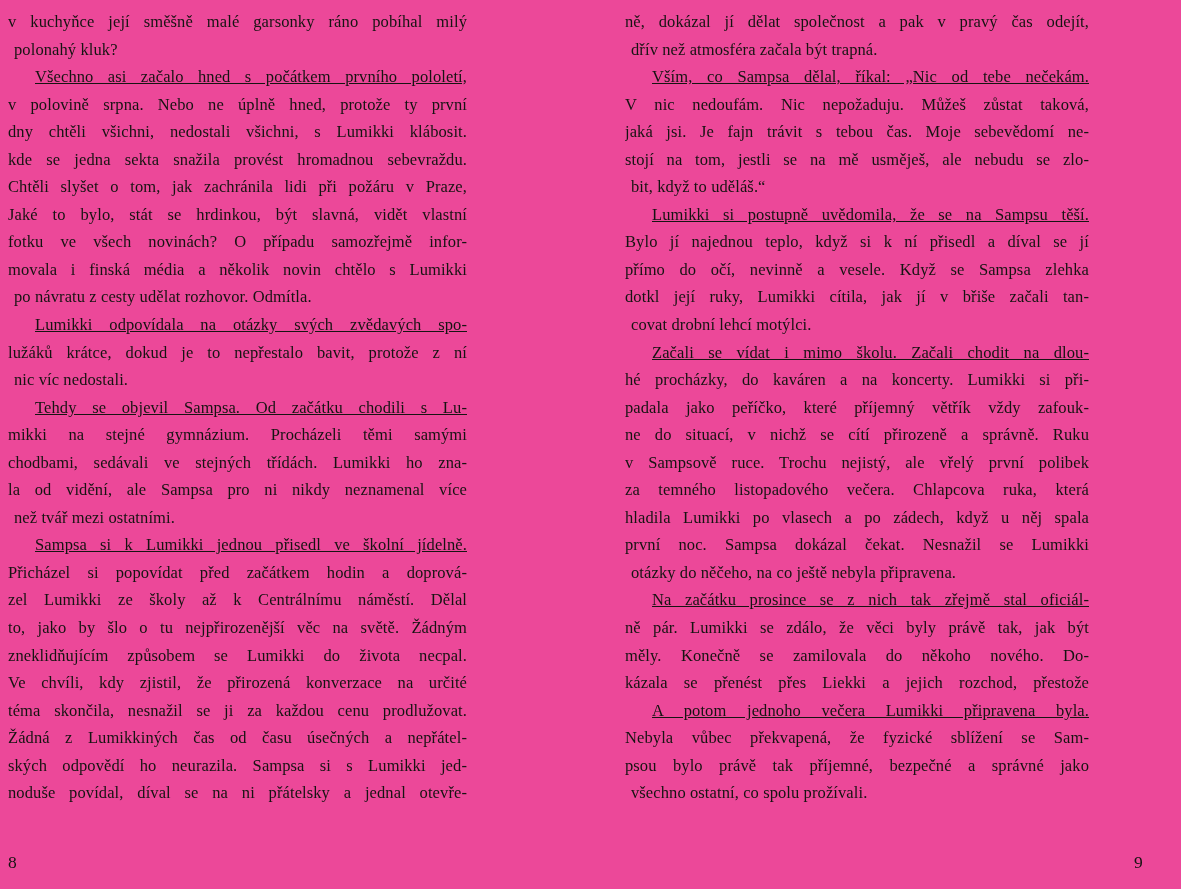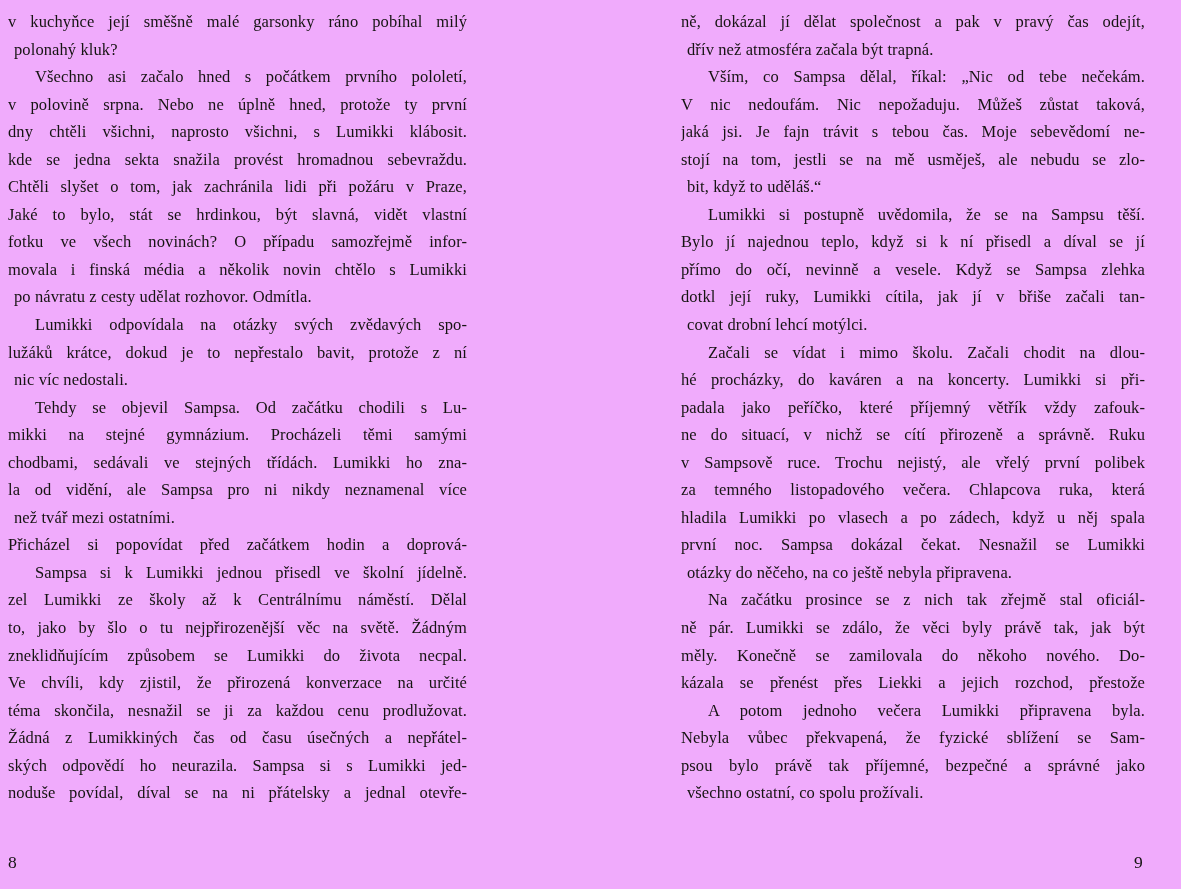--- a/index.html
+++ b/index.html
@@ -11,42 +11,42 @@
     width: 1181px;
     height: 889px;
     font-family: "Liberation Serif", "DejaVu Serif", serif;
     color: #161412;
     -webkit-font-smoothing: antialiased;
   }
   .spread {
     position: relative;
     width: 1181px;
     height: 889px;
-    background: #f0abfc;
+    background: #ec4899;
     overflow: hidden;
   }
   .text-block {
     position: absolute;
     top: 8px;
     font-size: 16.5px;
     line-height: 27.55px;
     letter-spacing: 0.1px;
   }
   .text-block.left  { left: 8px;   width: 459px; }
-  .text-block.right { left: 681px; width: 464px; }
+  .text-block.right { left: 625px; width: 464px; }
   .paragraph { margin: 0; }
   .line {
     height: 27.55px;
     overflow: hidden;
     text-align: justify;
     text-align-last: justify;
     white-space: normal;
   }
   .line.para-end { text-align-last: left; margin-left: 6px; }
-  .line.first-indent { text-indent: 27px; }
+  .line.first-indent { text-indent: 27px; text-decoration: underline; }
   .page-number {
     position: absolute;
     top: 850px;
     font-size: 17.5px;
     line-height: 24px;
   }
   .page-number.left  { left: 8px; }
   .page-number.right { left: 1134px; }
 </style>
 </head>
@@ -56,43 +56,43 @@
 
   <section>
     <div class="text-block left">
         <div class="paragraph">
           <div class="line">v kuchyňce její směšně malé garsonky ráno pobíhal milý</div>
           <div class="line para-end">polonahý kluk?</div>
         </div>
         <div class="paragraph">
           <div class="line first-indent">Všechno asi začalo hned s počátkem prvního pololetí,</div>
           <div class="line">v polovině srpna. Nebo ne úplně hned, protože ty první</div>
-          <div class="line">dny chtěli všichni, naprosto všichni, s Lumikki klábosit.</div>
+          <div class="line">dny chtěli všichni, nedostali všichni, s Lumikki klábosit.</div>
           <div class="line">kde se jedna sekta snažila provést hromadnou sebevraždu.</div>
           <div class="line">Chtěli slyšet o tom, jak zachránila lidi při požáru v Praze,</div>
           <div class="line">Jaké to bylo, stát se hrdinkou, být slavná, vidět vlastní</div>
           <div class="line">fotku ve všech novinách? O případu samozřejmě infor-</div>
           <div class="line">movala i finská média a několik novin chtělo s Lumikki</div>
           <div class="line para-end">po návratu z cesty udělat rozhovor. Odmítla.</div>
         </div>
         <div class="paragraph">
           <div class="line first-indent">Lumikki odpovídala na otázky svých zvědavých spo-</div>
           <div class="line">lužáků krátce, dokud je to nepřestalo bavit, protože z ní</div>
           <div class="line para-end">nic víc nedostali.</div>
         </div>
         <div class="paragraph">
           <div class="line first-indent">Tehdy se objevil Sampsa. Od začátku chodili s Lu-</div>
           <div class="line">mikki na stejné gymnázium. Procházeli těmi samými</div>
           <div class="line">chodbami, sedávali ve stejných třídách. Lumikki ho zna-</div>
           <div class="line">la od vidění, ale Sampsa pro ni nikdy neznamenal více</div>
           <div class="line para-end">než tvář mezi ostatními.</div>
         </div>
         <div class="paragraph">
+          <div class="line first-indent">Sampsa si k Lumikki jednou přisedl ve školní jídelně.</div>
           <div class="line">Přicházel si popovídat před začátkem hodin a doprová-</div>
-          <div class="line first-indent">Sampsa si k Lumikki jednou přisedl ve školní jídelně.</div>
           <div class="line">zel Lumikki ze školy až k Centrálnímu náměstí. Dělal</div>
           <div class="line">to, jako by šlo o tu nejpřirozenější věc na světě. Žádným</div>
           <div class="line">zneklidňujícím způsobem se Lumikki do života necpal.</div>
           <div class="line">Ve chvíli, kdy zjistil, že přirozená konverzace na určité</div>
           <div class="line">téma skončila, nesnažil se ji za každou cenu prodlužovat.</div>
           <div class="line">Žádná z Lumikkiných čas od času úsečných a nepřátel-</div>
           <div class="line">ských odpovědí ho neurazila. Sampsa si s Lumikki jed-</div>
           <div class="line">noduše povídal, díval se na ni přátelsky a jednal otevře-</div>
         </div>
       </div>

